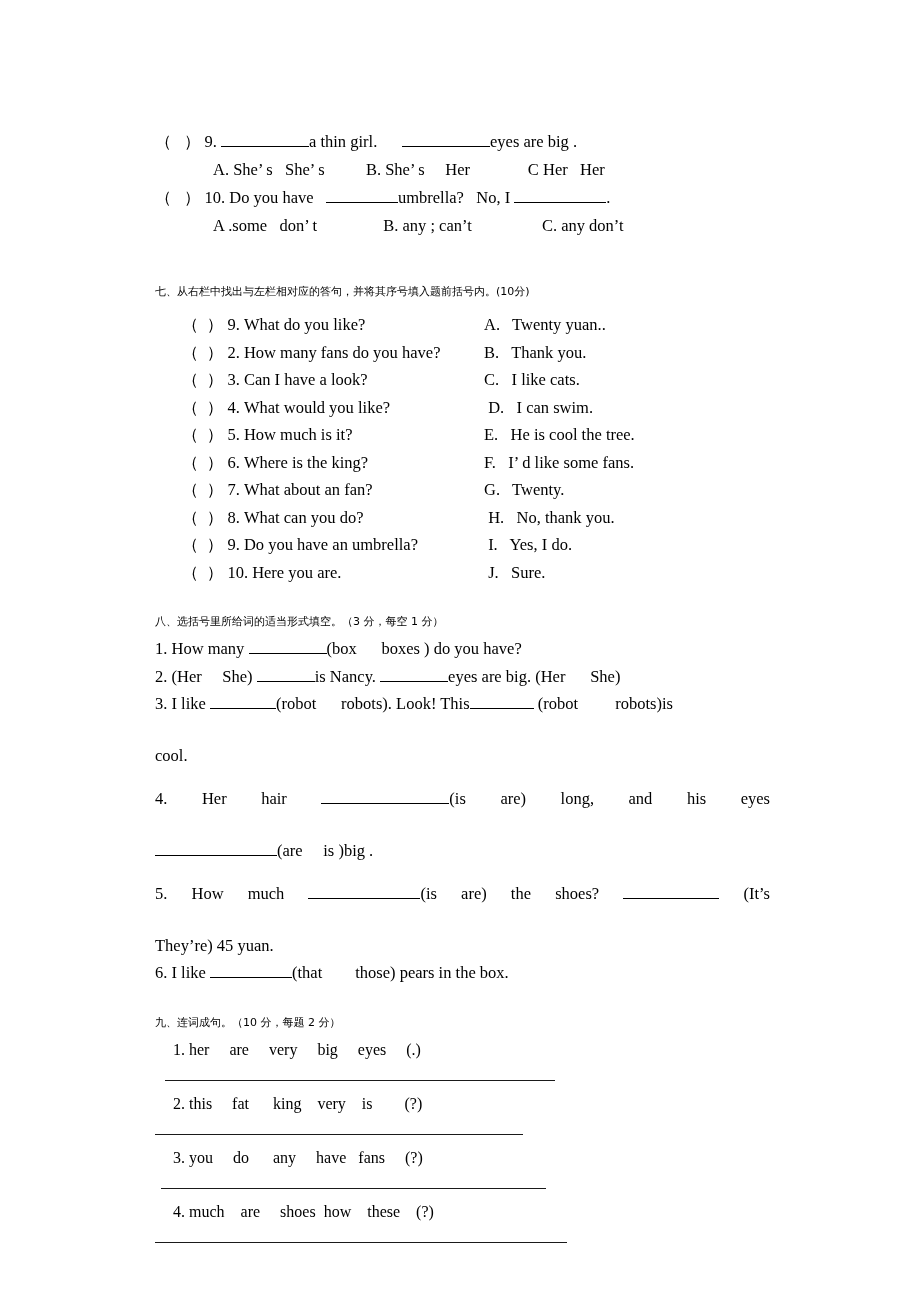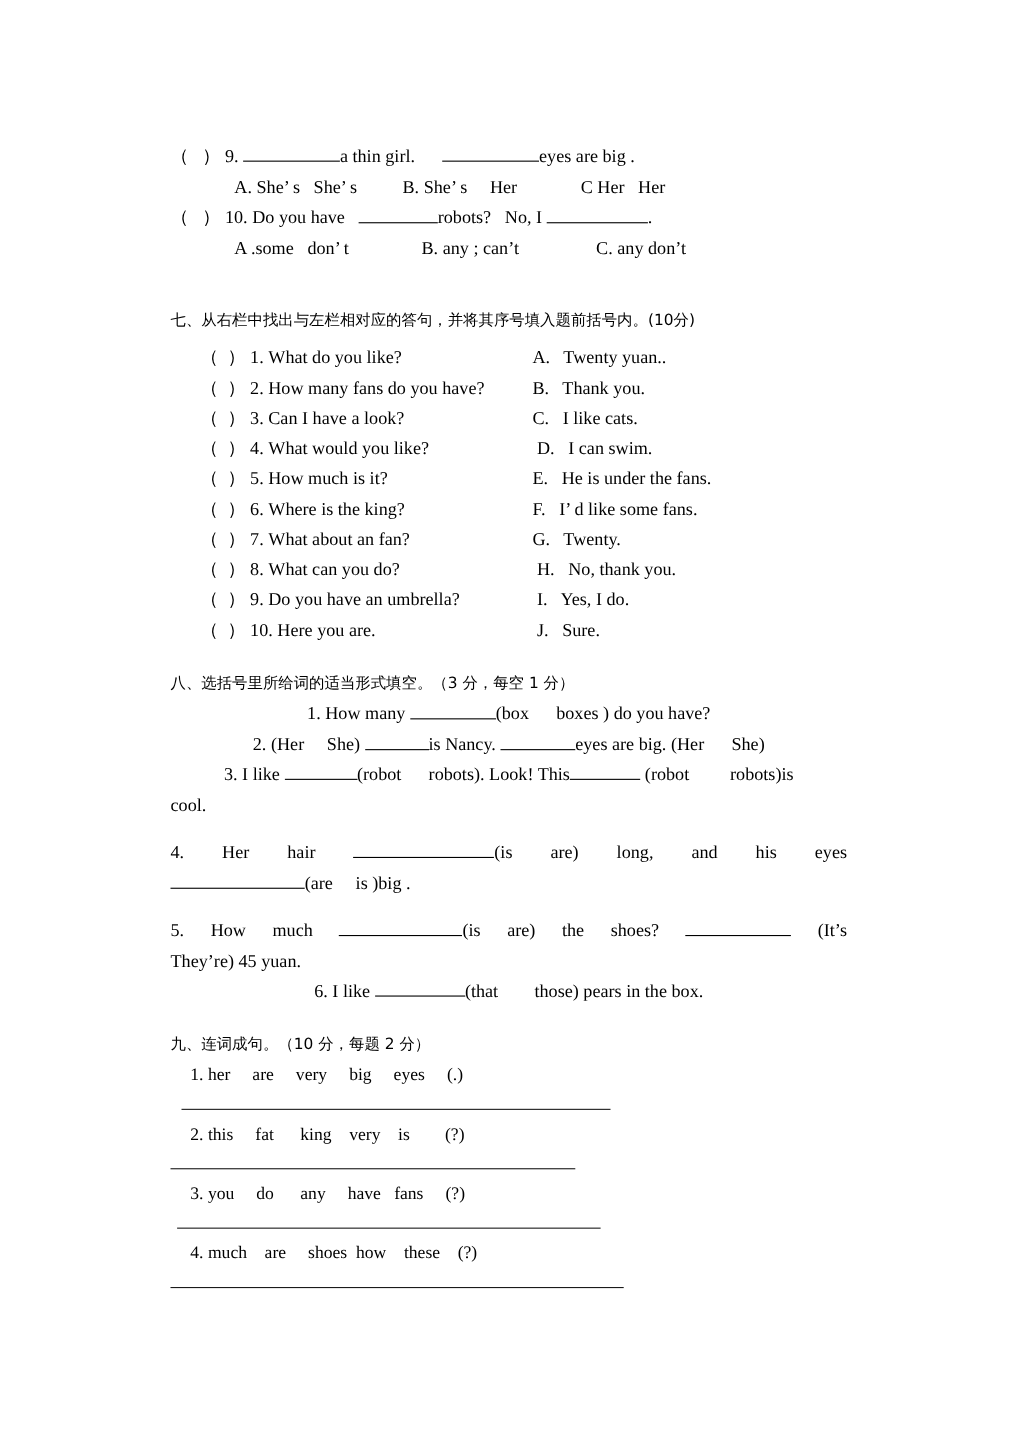--- a/index.html
+++ b/index.html
@@ -24,21 +24,21 @@
     padding: 0;
   }
   .content {
     position: absolute;
     left: 155px;
     top: 128px;
     width: 615px;
   }
   .sec-head {
     font-family: "DejaVu Sans", "Liberation Sans", sans-serif;
-    font-size: 14px;
+    font-size: 11px;
     line-height: 27px;
     white-space: pre-wrap;
   }
 
   .blank-line { display: inline-block; border-bottom: 1px solid #000; vertical-align: baseline; height: 0.95em; }
 
   
   .mc-block { margin: 0; }
   .mc-q { font-size: 16.5px; line-height: 28px; white-space: pre-wrap; }
   .mc-opts { font-size: 16.5px; line-height: 28px; white-space: pre-wrap; padding-left: 58px; }
@@ -51,30 +51,30 @@
   .match-row {
     display: flex;
     font-size: 16.5px;
     line-height: 27.5px;
     padding-left: 27px;
   }
   .match-left { width: 302px; white-space: pre; }
   .match-right { white-space: pre; }
 
   
-  .fill-row { font-size: 16.5px; line-height: 27.5px; white-space: pre-wrap; text-align: center; }
+  .fill-row { font-size: 16.5px; line-height: 27.5px; white-space: pre-wrap; }
   .fill-just {
     font-size: 16.5px;
     line-height: 27.5px;
     text-align: justify;
     text-align-last: justify;
     white-space: normal;
     margin-top: 16px;
   }
-  .fill-cont { font-size: 16.5px; line-height: 27.5px; white-space: pre-wrap; }
+  .fill-cont { font-size: 16.5px; line-height: 27.5px; white-space: pre-wrap; margin-top: 24px; }
 
   
   .reorder-row {
     font-size: 16px;
     line-height: 27px;
     white-space: pre;
     padding-left: 18px;
   }
   .answer-rule {
     border-bottom: 1.15px solid #1a1a1a;
@@ -91,49 +91,49 @@
 
 <div class="page">
   <div class="content">
 
     <div class="mc-block">
 
       <div class="mc-q"><span>（   ） 9. </span><span class="blank-line" style="width:88px"></span><span>a thin girl.      </span><span class="blank-line" style="width:88px"></span><span>eyes are big .</span></div>
 
       <div class="mc-opts">A. She’ s   She’ s          B. She’ s     Her              C Her   Her</div>
 
-      <div class="mc-q"><span>（   ） 10. Do you have   </span><span class="blank-line" style="width:72px"></span><span>robots?   No, I </span><span class="blank-line" style="width:92px"></span><span>.</span></div>
+      <div class="mc-q"><span>（   ） 10. Do you have   </span><span class="blank-line" style="width:72px"></span><span>umbrella?   No, I </span><span class="blank-line" style="width:92px"></span><span>.</span></div>
 
       <div class="mc-opts">A .some   don’ t                B. any ; can’t                 C. any don’t</div>
     </div>
 
     <div class="gap-a"></div>
 
     <div class="sec-head">七、从右栏中找出与左栏相对应的答句，并将其序号填入题前括号内。(10分)</div>
 
     <div class="match-list">
       <div class="match-row">
-          <span class="match-left">（  ） 1. What do you like?</span>
+          <span class="match-left">（  ） 9. What do you like?</span>
           <span class="match-right">A.   Twenty yuan..</span>
         </div>
       <div class="match-row">
           <span class="match-left">（  ） 2. How many fans do you have?</span>
           <span class="match-right">B.   Thank you.</span>
         </div>
       <div class="match-row">
           <span class="match-left">（  ） 3. Can I have a look?</span>
           <span class="match-right">C.   I like cats.</span>
         </div>
       <div class="match-row">
           <span class="match-left">（  ） 4. What would you like?</span>
           <span class="match-right"> D.   I can swim.</span>
         </div>
       <div class="match-row">
           <span class="match-left">（  ） 5. How much is it?</span>
-          <span class="match-right">E.   He is under the fans.</span>
+          <span class="match-right">E.   He is cool the tree.</span>
         </div>
       <div class="match-row">
           <span class="match-left">（  ） 6. Where is the king?</span>
           <span class="match-right">F.   I’ d like some fans.</span>
         </div>
       <div class="match-row">
           <span class="match-left">（  ） 7. What about an fan?</span>
           <span class="match-right">G.   Twenty.</span>
         </div>
       <div class="match-row">

